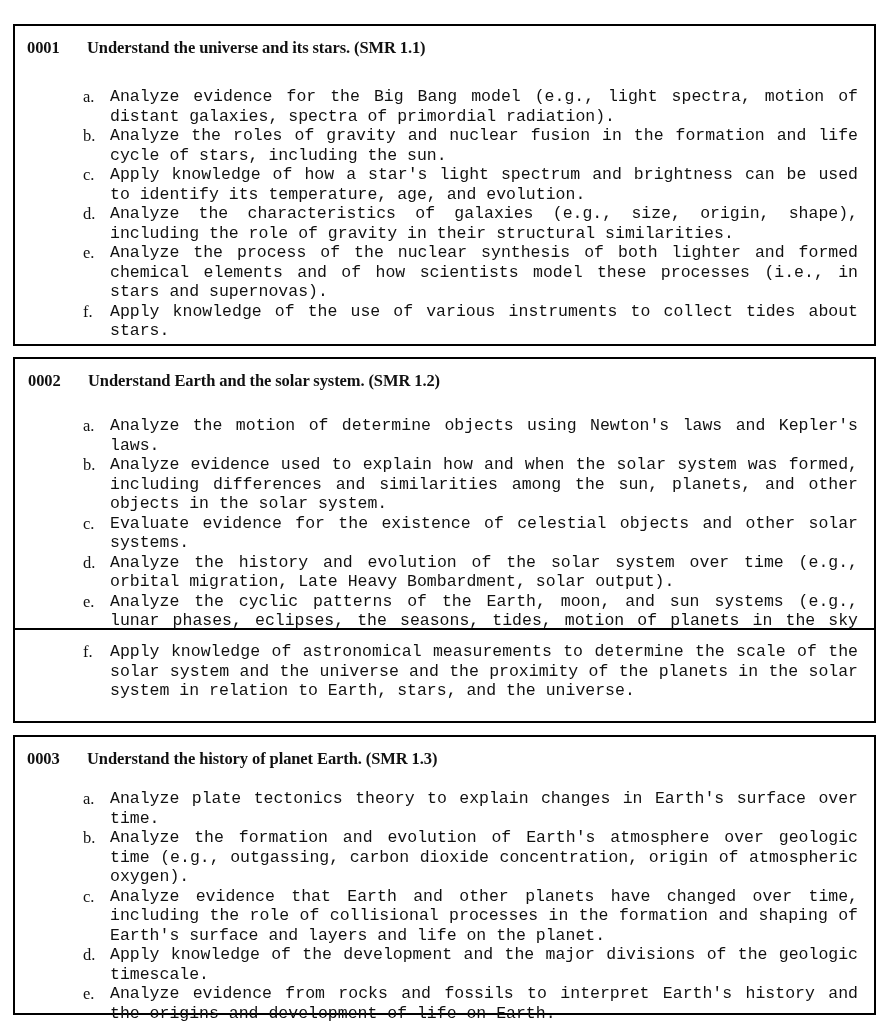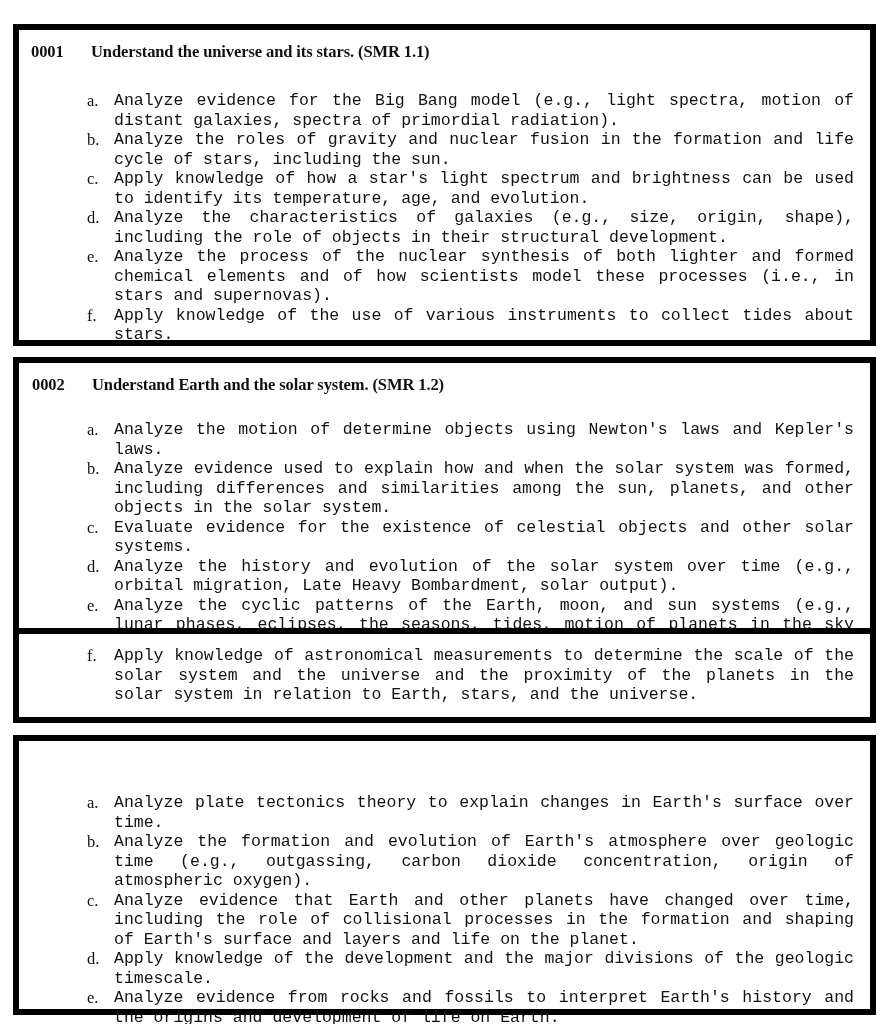--- a/index.html
+++ b/index.html
@@ -12,21 +12,21 @@
     height: 1024px;
     position: relative;
     overflow: hidden;
     font-family: "Liberation Serif", "DejaVu Serif", serif;
     color: #111111;
   }
   .box {
     position: absolute;
     left: 13px;
     width: 863px;
-    border: 6px solid #000000;
+    border: 2px solid #000000;
     box-sizing: border-box;
     background: #ffffff;
   }
   .box-header {
     position: absolute;
     top: 12px;
     left: 12px;
     font-weight: bold;
     font-size: 16.5px;
     letter-spacing: -0.1px;
@@ -85,21 +85,21 @@
     <li class="item">
         <span class="letter">b.</span>
         <span class="text">Analyze the roles of gravity and nuclear fusion in the formation and life cycle of stars, including the sun.</span>
       </li>
     <li class="item">
         <span class="letter">c.</span>
         <span class="text">Apply knowledge of how a star's light spectrum and brightness can be used to identify its temperature, age, and evolution.</span>
       </li>
     <li class="item">
         <span class="letter">d.</span>
-        <span class="text">Analyze the characteristics of galaxies (e.g., size, origin, shape), including the role of objects in their structural development.</span>
+        <span class="text">Analyze the characteristics of galaxies (e.g., size, origin, shape), including the role of gravity in their structural similarities.</span>
       </li>
     <li class="item">
         <span class="letter">e.</span>
         <span class="text">Analyze the process of the nuclear synthesis of both lighter and formed chemical elements and of how scientists model these processes (i.e., in stars and supernovas).</span>
       </li>
     <li class="item">
         <span class="letter">f.</span>
         <span class="text">Apply knowledge of the use of various instruments to collect tides about stars.</span>
       </li>
   </ul>
@@ -136,20 +136,23 @@
 <div class="box" id="box-0002-cont">
   <ul class="items">
     <li class="item">
         <span class="letter">f.</span>
         <span class="text">Apply knowledge of astronomical measurements to determine the scale of the solar system and the universe and the proximity of the planets in the solar system in relation to Earth, stars, and the universe.</span>
       </li>
   </ul>
 </div>
 
 <div class="box" id="box-0003">
+  <div class="box-header">
+    <span class="code">0003</span><span>Understand the history of planet Earth. (SMR 1.3)</span>
+  </div>
   <ul class="items">
     <li class="item">
         <span class="letter">a.</span>
         <span class="text">Analyze plate tectonics theory to explain changes in Earth's surface over time.</span>
       </li>
     <li class="item">
         <span class="letter">b.</span>
         <span class="text">Analyze the formation and evolution of Earth's atmosphere over geologic time (e.g., outgassing, carbon dioxide concentration, origin of atmospheric oxygen).</span>
       </li>
     <li class="item">

